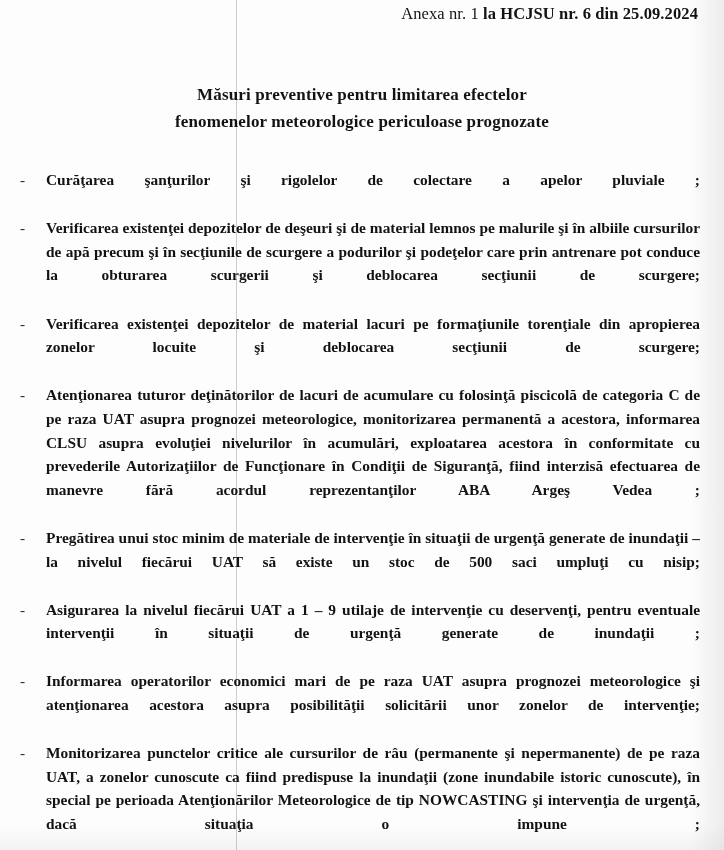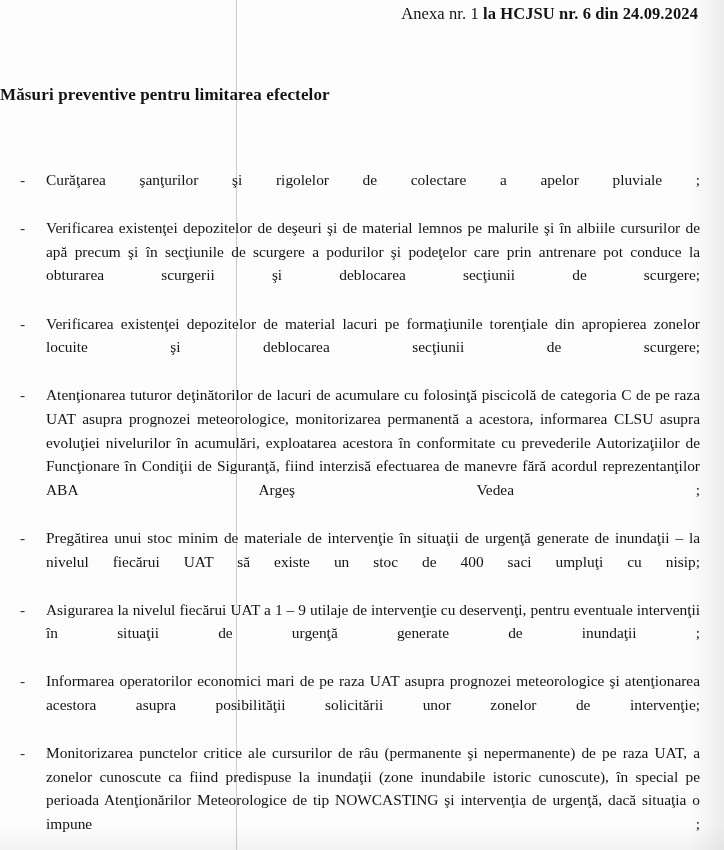--- a/index.html
+++ b/index.html
@@ -48,20 +48,21 @@
     white-space: nowrap;
   }
   .header-line .plain { font-weight: 400; }
   .header-line .bold  { font-weight: 700; }
 
   .doc-title {
     position: absolute;
     top: 70px;
     left: 0;
     right: 0;
+    text-align: center;
     font-size: 17px;
     font-weight: 700;
     line-height: 27px;
     letter-spacing: 0.15px;
   }
   .doc-title .t-line { display: block; }
 
   .measures-list {
     position: absolute;
     top: 168px;
@@ -89,42 +90,44 @@
     left: 20px;
     top: 0;
     width: 12px;
     font-size: 15.4px;
     line-height: 23.6px;
     color: #2b2b2b;
   }
 
   .measure-item .body {
     display: block;
+    font-weight: bold;
   }
 
   
   .measure-item .body::after {
     content: "";
     display: inline-block;
     width: 100%;
   }
 </style>
 </head>
 <body>
 
 <div class="page">
 
   <div class="fold-line"></div>
 
   <div class="header-line">
-    <span class="plain">Anexa nr. 1 </span><span class="bold">la HCJSU nr. 6 din 24.09.2024</span>
+    <span class="plain">Anexa nr. 1 </span><span class="bold">la HCJSU nr. 6 din 25.09.2024</span>
   </div>
 
   <h1 class="doc-title">
     <span class="t-line">Măsuri preventive pentru limitarea efectelor</span>
+    <span class="t-line">fenomenelor meteorologice periculoase prognozate</span>
   </h1>
 
   <ul class="measures-list">
     <li class="measure-item">
       <span class="dash">-</span>
       <span class="body">Curăţarea şanţurilor şi rigolelor de colectare a apelor pluviale ;</span>
     </li>
     <li class="measure-item">
       <span class="dash">-</span>
       <span class="body">Verificarea existenţei depozitelor de deşeuri şi de material lemnos pe malurile şi în albiile cursurilor de apă precum şi în secţiunile de scurgere a podurilor şi podeţelor care prin antrenare pot conduce la obturarea scurgerii şi deblocarea secţiunii de scurgere;</span>
@@ -132,21 +135,21 @@
     <li class="measure-item">
       <span class="dash">-</span>
       <span class="body">Verificarea existenţei depozitelor de material lacuri pe formaţiunile torenţiale din apropierea zonelor locuite şi deblocarea secţiunii de scurgere;</span>
     </li>
     <li class="measure-item">
       <span class="dash">-</span>
       <span class="body">Atenţionarea tuturor deţinătorilor de lacuri de acumulare cu folosinţă piscicolă de categoria C de pe raza UAT asupra prognozei meteorologice, monitorizarea permanentă a acestora, informarea CLSU asupra evoluţiei nivelurilor în acumulări, exploatarea acestora în conformitate cu prevederile Autorizaţiilor de Funcţionare în Condiţii de Siguranţă, fiind interzisă efectuarea de manevre fără acordul reprezentanţilor ABA Argeş Vedea ;</span>
     </li>
     <li class="measure-item">
       <span class="dash">-</span>
-      <span class="body">Pregătirea unui stoc minim de materiale de intervenţie în situaţii de urgenţă generate de inundaţii – la nivelul fiecărui UAT să existe un stoc de 400 saci umpluţi cu nisip;</span>
+      <span class="body">Pregătirea unui stoc minim de materiale de intervenţie în situaţii de urgenţă generate de inundaţii – la nivelul fiecărui UAT să existe un stoc de 500 saci umpluţi cu nisip;</span>
     </li>
     <li class="measure-item">
       <span class="dash">-</span>
       <span class="body">Asigurarea la nivelul fiecărui UAT a 1 – 9 utilaje de intervenţie cu deservenţi, pentru eventuale intervenţii în situaţii de urgenţă generate de inundaţii ;</span>
     </li>
     <li class="measure-item">
       <span class="dash">-</span>
       <span class="body">Informarea operatorilor economici mari de pe raza UAT asupra prognozei meteorologice şi atenţionarea acestora asupra posibilităţii solicitării unor zonelor de intervenţie;</span>
     </li>
     <li class="measure-item">

